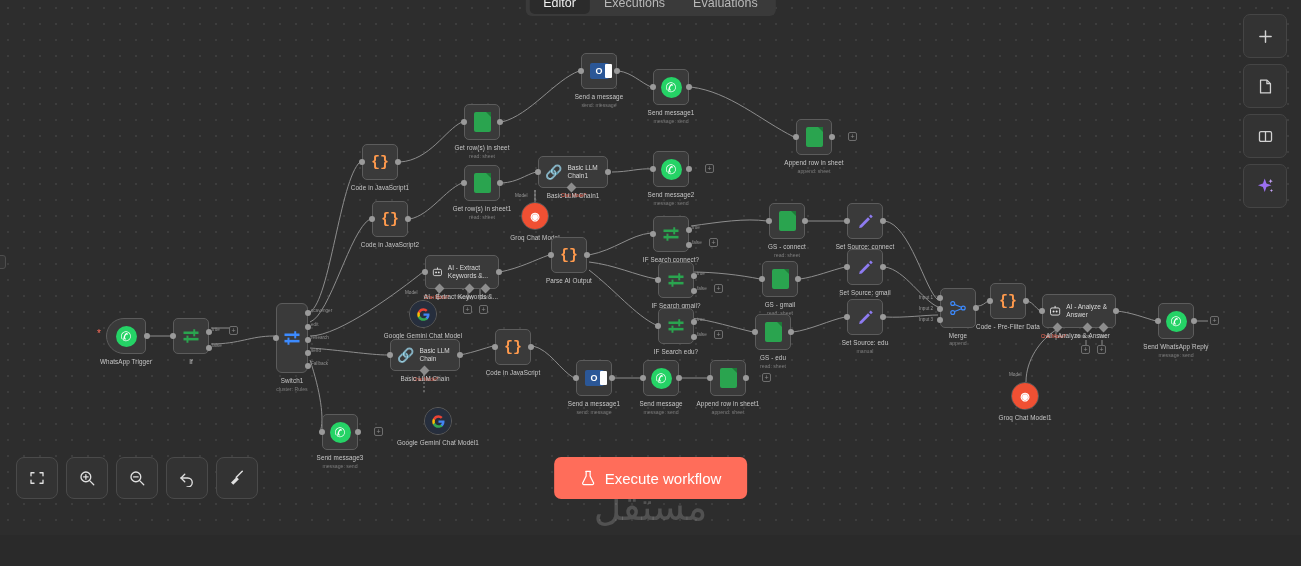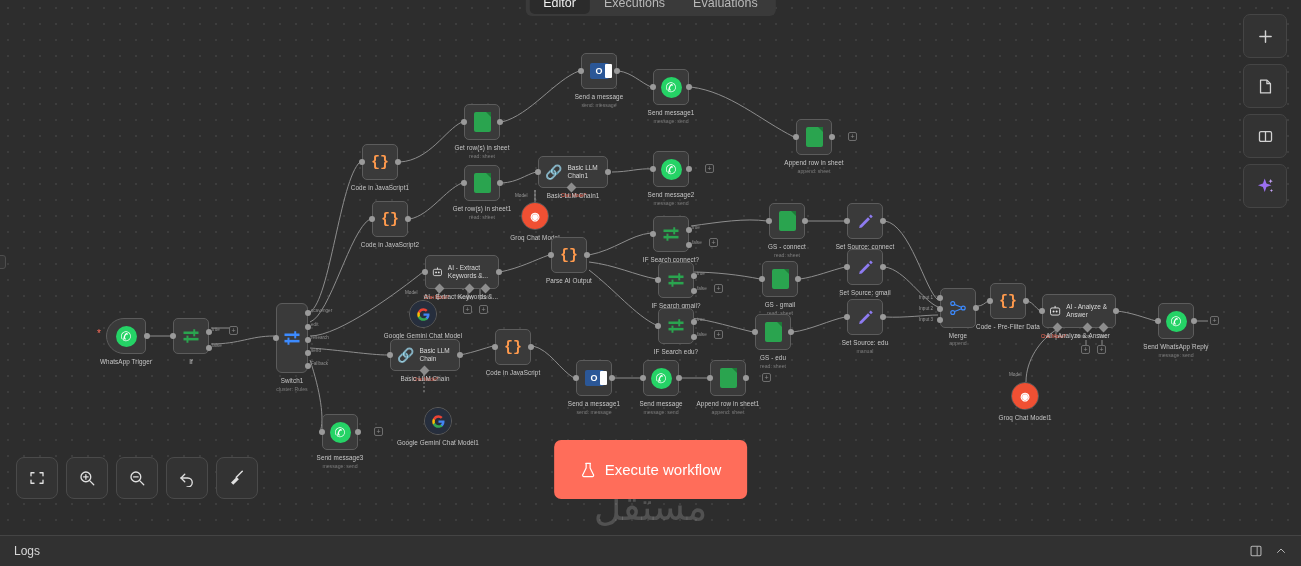--- a/index.html
+++ b/index.html
@@ -151,21 +151,21 @@
   .btoolbar .tbtn {
     width: 42px; height: 42px; border-radius: 8px;
     background: #333; border: 1px solid #4a4a4a;
     display: flex; align-items: center; justify-content: center;
     color: #e0e0e0; cursor: pointer;
   }
 
   
   .execute {
     position: absolute; left: 50%; transform: translateX(-50%); bottom: 36px;
-    height: 59px; padding: 0 26px; border-radius: 7px;
+    height: 42px; padding: 0 26px; border-radius: 7px;
     background: #ff6d5a; color: #fff; border: none;
     font-size: 15px; display: flex; align-items: center; gap: 9px;
     cursor: pointer; z-index: 30;
   }
 
   
   .wm {
     position: absolute; left: 50%; transform: translateX(-50%);
     bottom: 10px; text-align: center; pointer-events: none; z-index: 25;
   }
@@ -804,26 +804,14 @@
         <path d="M8.5 2h7" stroke="#fff" stroke-width="1.8" stroke-linecap="round"></path>
       </svg>
       <span>Execute workflow</span>
     </button>
 
     <div class="wm">
       <div class="ar">مستقل</div>
     </div>
   </div>
 
-  <div class="logsbar">
-    <span class="lbl">Logs</span>
-    <div class="right">
-      <svg width="14" height="14" viewBox="0 0 24 24">
-        <rect x="3.5" y="4" width="17" height="16" rx="2" fill="none" stroke="#b5b5b5" stroke-width="1.8"></rect>
-        <path d="M14 4v16" stroke="#b5b5b5" stroke-width="1.6"></path>
-      </svg>
-      <svg width="12" height="12" viewBox="0 0 24 24">
-        <path d="M5 15l7-7 7 7" fill="none" stroke="#b5b5b5" stroke-width="2" stroke-linecap="round" stroke-linejoin="round"></path>
-      </svg>
-    </div>
-  </div>
 
 </div>
 
 </body></html>

